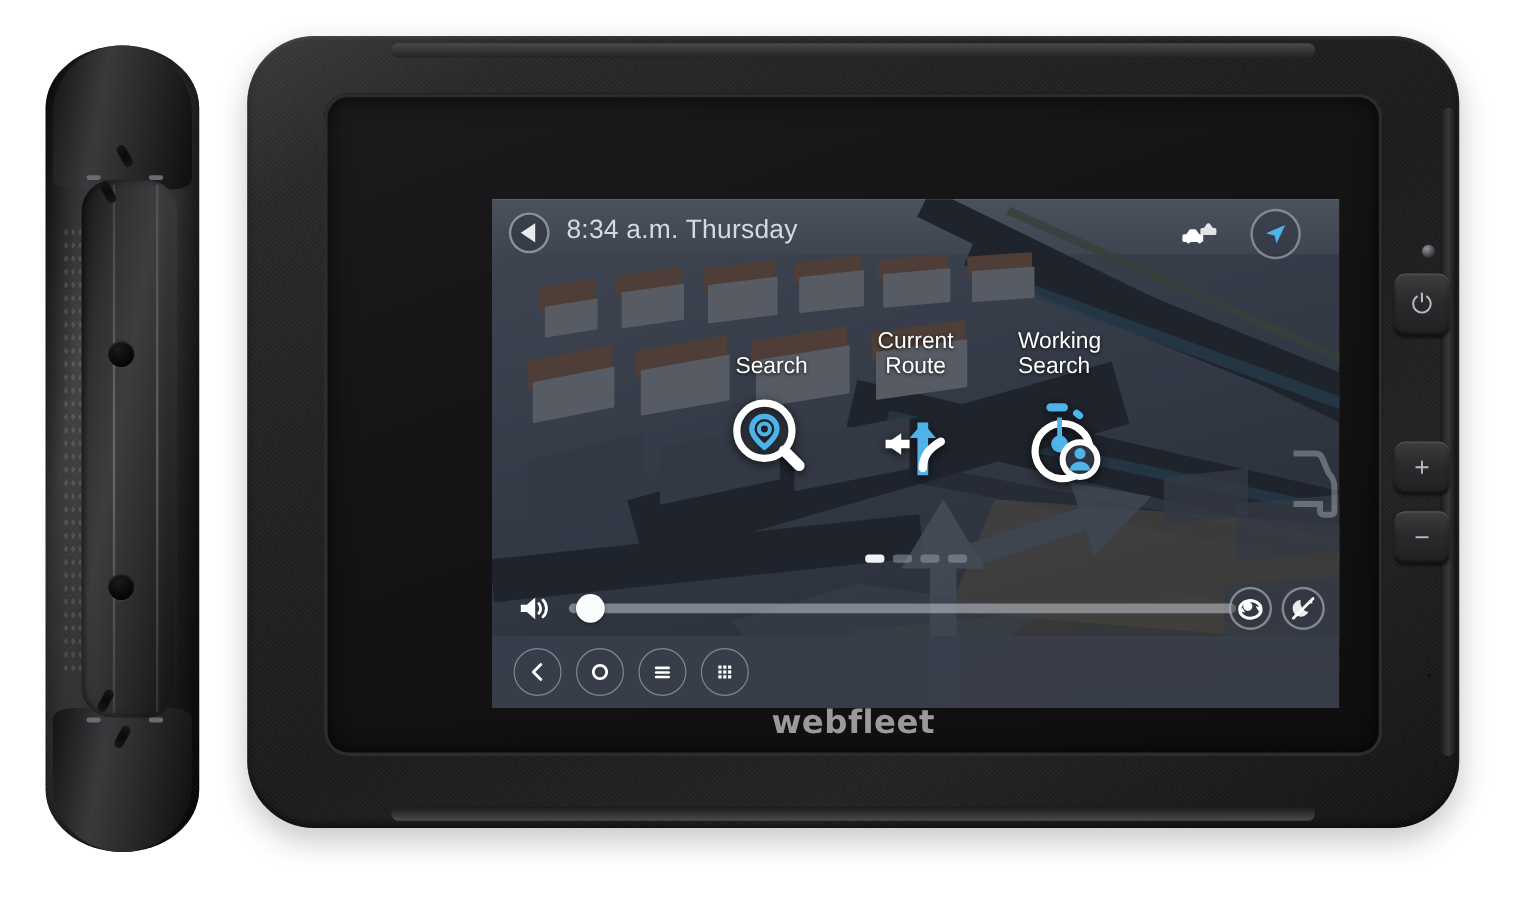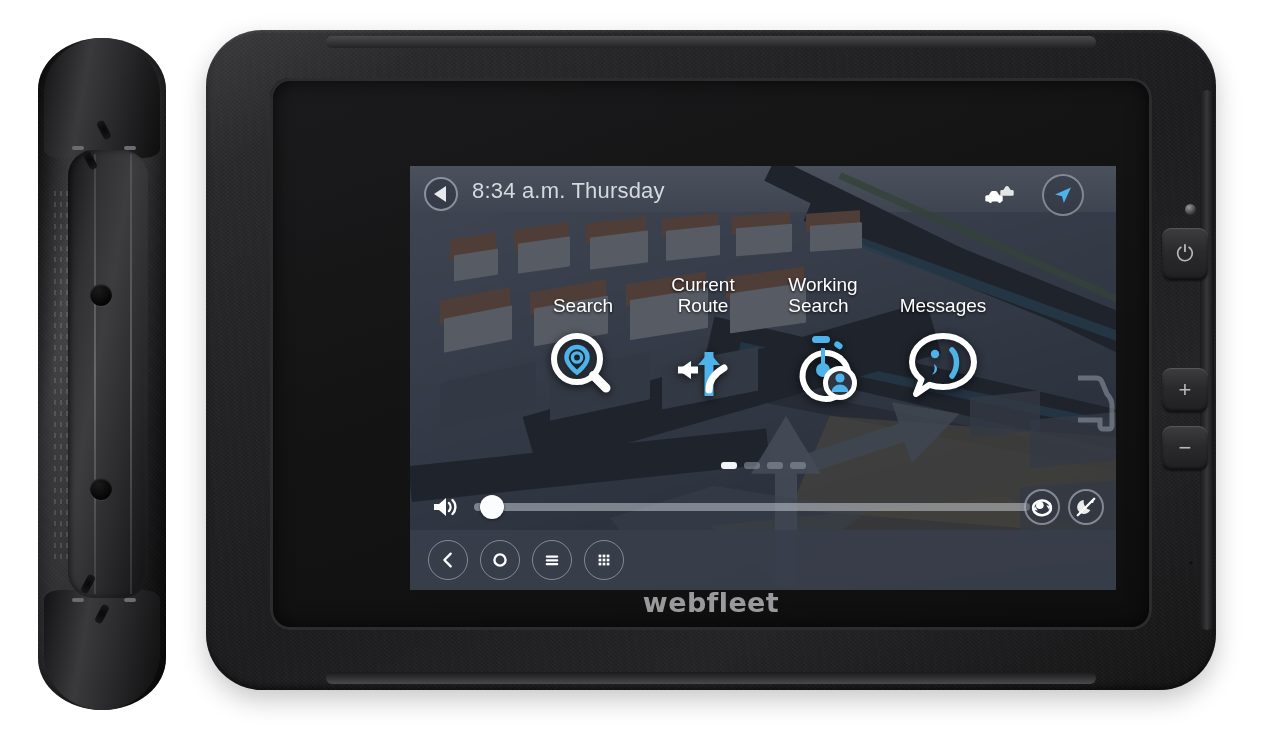--- a/index.html
+++ b/index.html
@@ -396,32 +396,20 @@
                 <circle cx="39" cy="44" r="7" fill="#4eb3e8"></circle>
                 <circle cx="56" cy="57" r="15" fill="#2e3440"></circle>
                 <circle cx="56" cy="57" r="14.5" fill="none" stroke="#ffffff" stroke-width="5"></circle>
                 <circle cx="56" cy="52" r="4.6" fill="#4eb3e8"></circle>
                 <path d="M47.5 66 a8.5 7.5 0 0 1 17 0 z" fill="#4eb3e8"></path>
               </svg>
             </div>
           </div>
 
 
-          <div class="menu-item">
-            <div class="menu-label">Messages</div>
-            <div class="menu-icon">
-              <svg viewBox="0 0 78 78" width="78" height="78">
-                <path d="M39 10 C57 10 70 22 70 36 C70 50 57 61 39 61 C34 61 29.5 60.2 25.5 58.8
-                         L12 68 L17.5 53.5 C11.5 48.8 8 42.8 8 36 C8 22 21 10 39 10 Z" fill="none" stroke="#ffffff" stroke-width="6" stroke-linejoin="round"></path>
-                <circle cx="31" cy="28" r="4.2" fill="#4eb3e8"></circle>
-                <path d="M30 38 c3 2 4 5 2 8 c-1 1.6-2.6 2.4-4 2.4 c2.6 -2 3.2 -6 2 -10.4 z" fill="#4eb3e8"></path>
-                <path d="M48 24 c6 6 6 18 0 26" fill="none" stroke="#4eb3e8" stroke-width="5.5" stroke-linecap="round"></path>
-              </svg>
-            </div>
-          </div>
         </div>
 
         <div class="dots">
           <span class="dot on"></span>
           <span class="dot"></span>
           <span class="dot"></span>
           <span class="dot"></span>
         </div>
 
         <div class="edge-card">

